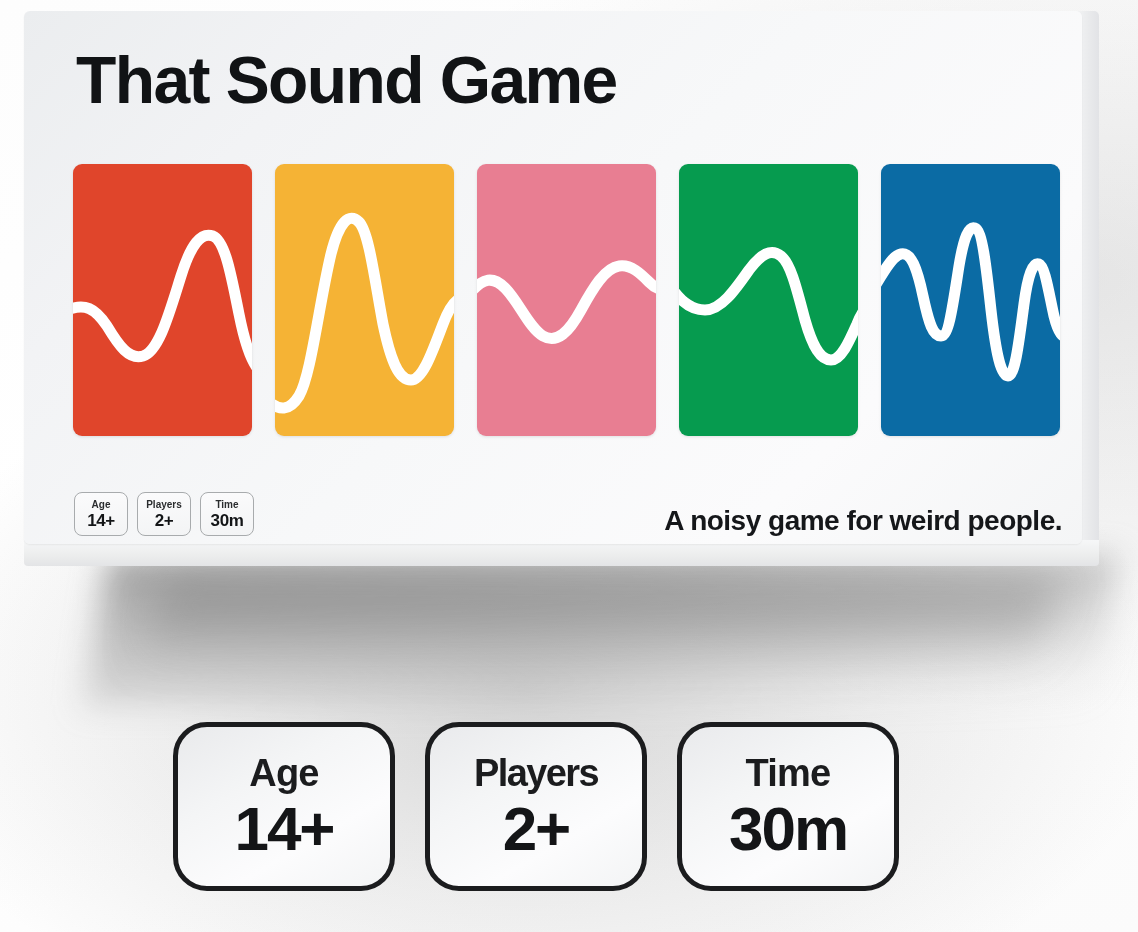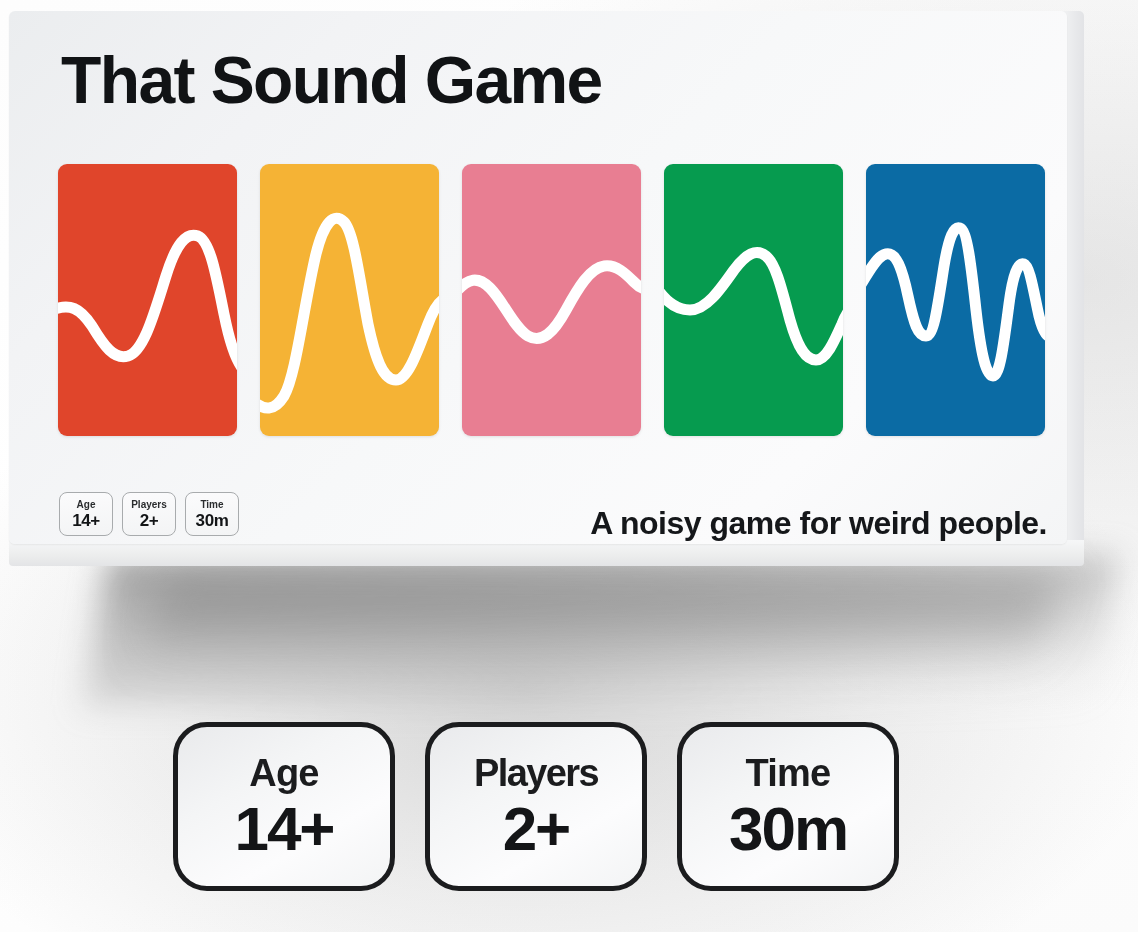--- a/index.html
+++ b/index.html
@@ -45,21 +45,21 @@
     width: 900px;
     height: 90px;
     background: linear-gradient(180deg, rgba(110,110,110,0.50) 0%, rgba(255,255,255,0) 100%);
     filter: blur(22px);
     transform: skewX(-12deg);
   }
 
   
   .box {
     position: absolute;
-    left: 9px;
+    left: 24px;
     top: 11px;
     width: 1075px;
     height: 555px;
     text-align: center;
   }
   
   .box-side {
     position: absolute;
     right: 0;
     top: 0;
@@ -163,21 +163,21 @@
     font-weight: 700;
     color: #131517;
     letter-spacing: -0.4px;
   }
 
   
   .tagline {
     position: absolute;
     right: 20px;
     top: 494px;
-    font-size: 32px;
+    font-size: 28px;
     font-weight: 700;
     color: #15171a;
     letter-spacing: -0.5px;
     white-space: nowrap;
   }
 
   
   .big-badges {
     position: absolute;
     left: 173px;

